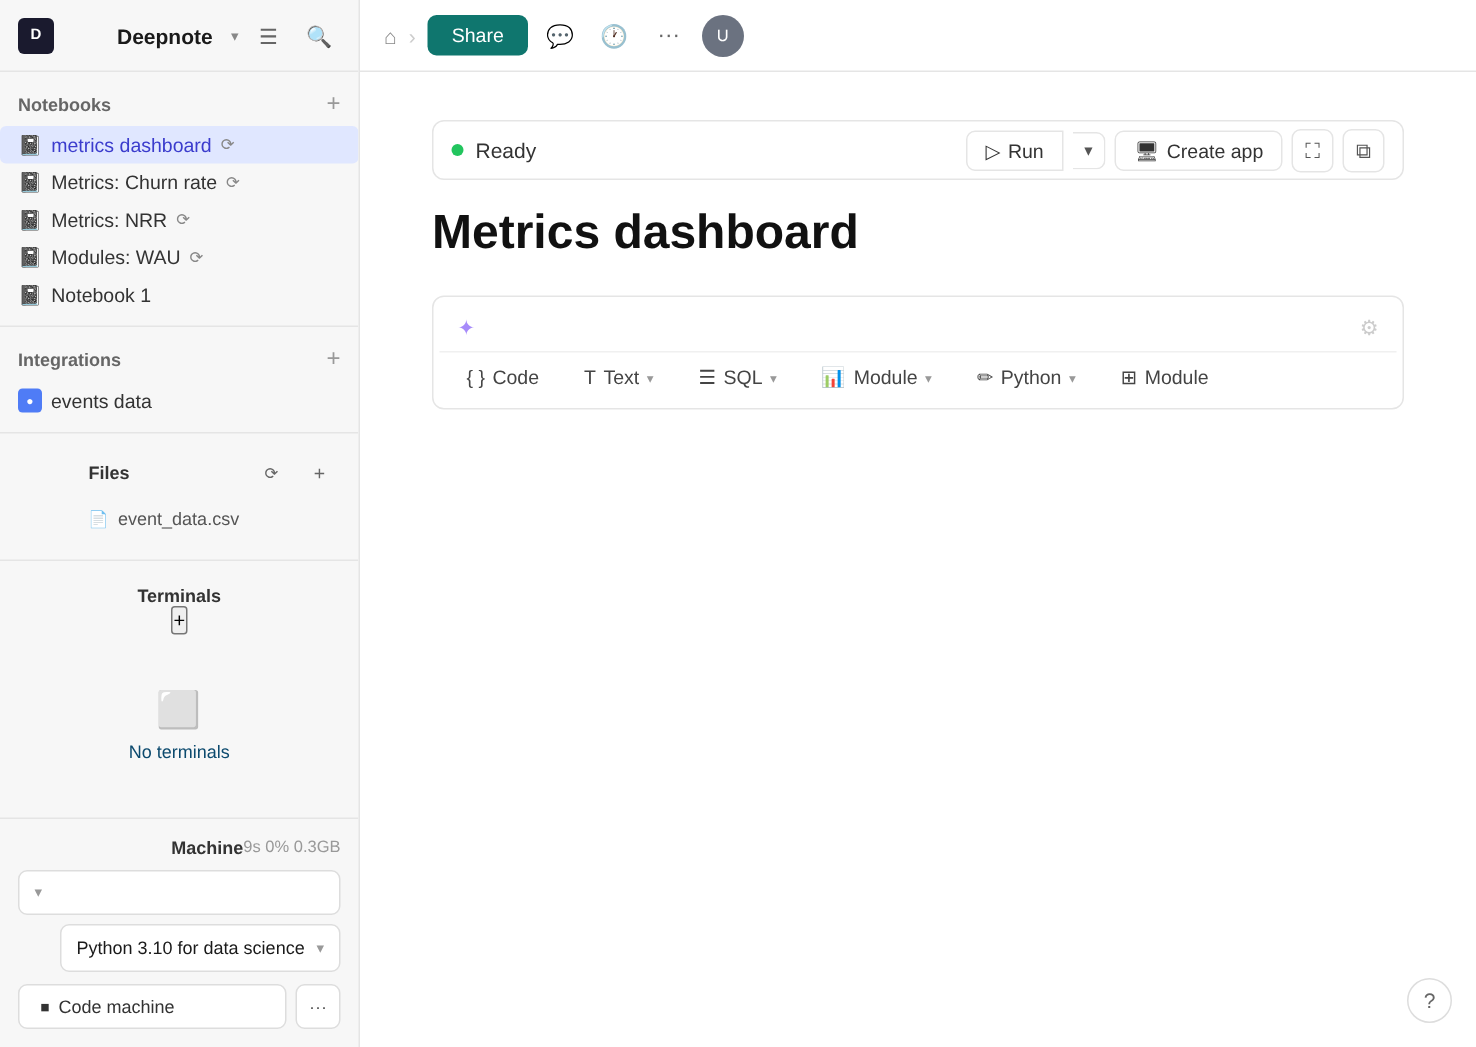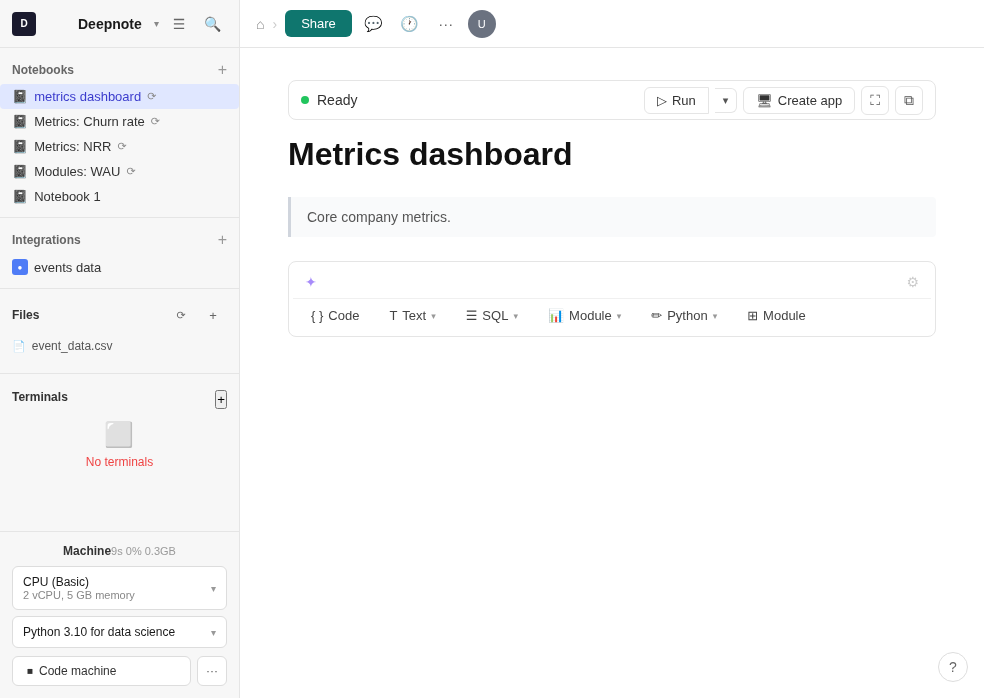--- a/index.html
+++ b/index.html
@@ -19,37 +19,37 @@
     .sidebar-section-header .add-btn { cursor: pointer; color: #999; background: none; border: none; font-size: 16px; line-height: 1; }
     .sidebar-item { display: flex; align-items: center; padding: 5px 12px; cursor: pointer; border-radius: 4px; gap: 6px; color: #333; font-size: 13px; }
     .sidebar-item.active { background: #e0e7ff; color: #3b3ccd; font-weight: 500; }
     .sidebar-item .sync-icon { color: #888; font-size: 11px; }
     .sidebar-item .db-icon { width: 16px; height: 16px; background: #4f7cf6; border-radius: 3px; display: flex; align-items: center; justify-content: center; color: #fff; font-size: 8px; }
 
     .sidebar-divider { border: none; border-top: 1px solid #e5e5e5; margin: 8px 0; }
 
     .sidebar-bottom { padding: 12px; border-top: 1px solid #e5e5e5; }
     .machine-section { }
-    .machine-header { display: flex; align-items: center; justify-content: center; margin-bottom: 8px; }
+    .machine-header { display: flex; align-items: center; justify-content: flex-end; margin-bottom: 8px; }
     .machine-title { font-weight: 600; font-size: 12px; color: #333; }
     .machine-stats { font-size: 11px; color: #999; }
     .machine-dropdown { background: #fff; border: 1px solid #ddd; border-radius: 6px; padding: 8px 10px; margin-bottom: 6px; display: flex; align-items: center; justify-content: space-between; cursor: pointer; }
     .machine-dropdown-label { font-size: 12px; }
     .machine-dropdown-sub { font-size: 11px; color: #888; }
     .chevron { color: #999; font-size: 10px; }
     .stop-machine-btn { background: #fff; border: 1px solid #ddd; border-radius: 6px; padding: 7px 14px; cursor: pointer; display: flex; align-items: center; gap: 6px; font-size: 12px; color: #333; width: 100%; }
     .more-btn { background: #fff; border: 1px solid #ddd; border-radius: 6px; padding: 7px 8px; cursor: pointer; display: flex; align-items: center; color: #555; font-size: 12px; }
     .stop-row { display: flex; gap: 6px; align-items: center; }
 
     .terminals-section { padding: 8px 12px; }
-    .terminals-header { display: flex; align-items: flex-start; justify-content: space-between; margin-bottom: 0; }
+    .terminals-header { display: flex; align-items: center; justify-content: space-between; margin-bottom: 24px; flex-direction: column; }
     .terminals-title { font-weight: 600; font-size: 12px; color: #333; }
     .terminals-empty { text-align: center; padding: 12px 0; }
     .terminals-empty-icon { font-size: 24px; color: #ccc; margin-bottom: 6px; }
-    .terminals-empty-title { font-size: 12px; color: #ef4444; font-weight: 500; margin-bottom: 4px; }
+    .terminals-empty-title { font-size: 12px; color: #0c4a6e; font-weight: 500; margin-bottom: 4px; }
     .terminals-empty-desc { font-size: 11px; color: #999; line-height: 1.4; }
 
     
     .main { flex: 1; display: flex; flex-direction: column; overflow: hidden; }
 
     
     .topbar { height: 48px; border-bottom: 1px solid #e5e5e5; display: flex; align-items: center; padding: 0 16px; gap: 8px; }
     .topbar-home { color: #888; font-size: 14px; cursor: pointer; }
     .topbar-separator { color: #ccc; font-size: 14px; }
     .topbar-title { font-size: 14px; color: #333; flex: 1; }
@@ -79,21 +79,21 @@
     .status-actions { display: flex; align-items: center; gap: 6px; }
     .run-btn { display: flex; align-items: center; gap: 5px; background: none; border: 1px solid #e5e5e5; border-radius: 6px 0 0 6px; padding: 5px 12px; cursor: pointer; font-size: 13px; color: #333; }
     .run-dropdown { background: none; border: 1px solid #e5e5e5; border-left: none; border-radius: 0 6px 6px 0; padding: 5px 8px; cursor: pointer; font-size: 11px; color: #555; }
     .create-app-btn { display: flex; align-items: center; gap: 5px; background: none; border: 1px solid #e5e5e5; border-radius: 6px; padding: 5px 12px; cursor: pointer; font-size: 13px; color: #333; }
     .icon-btn-sm { background: none; border: 1px solid #e5e5e5; border-radius: 6px; padding: 5px 8px; cursor: pointer; font-size: 14px; color: #555; }
 
     
     .help-btn { position: fixed; bottom: 16px; right: 16px; width: 30px; height: 30px; border-radius: 50%; background: #fff; border: 1px solid #ddd; display: flex; align-items: center; justify-content: center; cursor: pointer; font-size: 14px; color: #666; }
 
     
-    .files-section { padding: 4px 12px 8px; }
+    .files-section { padding: 4px 12px 8px; margin-left: 47px; }
     .files-header { display: flex; align-items: center; justify-content: space-between; margin-bottom: 6px; }
     .files-title { font-weight: 600; font-size: 12px; color: #333; }
     .files-actions { display: flex; gap: 4px; }
     .file-item { display: flex; align-items: center; gap: 6px; padding: 4px 0; font-size: 12px; color: #555; cursor: pointer; }
     .file-icon { color: #888; font-size: 11px; }
   </style>
 </head>
 <body>
 
 <div class="sidebar">
@@ -186,27 +186,23 @@
 
   </div>
 
   <div class="sidebar-bottom">
     <div class="machine-section">
       <div class="machine-header">
         <span class="machine-title">Machine</span>
         <span class="machine-stats">9s  0%  0.3GB</span>
       </div>
       <div class="machine-dropdown">
-        <div>
-          <div class="machine-dropdown-label">CPU (Basic)</div>
-          <div class="machine-dropdown-sub">2 vCPU, 5 GB memory</div>
-        </div>
         <span class="chevron">▾</span>
       </div>
-      <div class="machine-dropdown" style="margin-bottom:8px;">
+      <div class="machine-dropdown" style="margin-bottom:8px;margin-left:28px;">
         <div>
           <div class="machine-dropdown-label">Python 3.10 for data science</div>
         </div>
         <span class="chevron">▾</span>
       </div>
       <div class="stop-row">
         <button class="stop-machine-btn">
           <span>⏹</span>
           <span>Code machine</span>
         </button>
@@ -247,21 +243,20 @@
           <span>🖥</span>
           <span>Create app</span>
         </button>
         <button class="icon-btn-sm">⛶</button>
         <button class="icon-btn-sm">⧉</button>
       </div>
     </div>
 
     <h1 class="notebook-title">Metrics dashboard</h1>
 
-    <div class="notebook-description">Core company metrics.</div>
 
     <div class="notebook-toolbar">
       <div class="ai-generate">
         <span class="ai-icon">✦</span>
         <span class="ai-settings">⚙</span>
       </div>
       <div class="block-types">
         <button class="block-type-btn">
           <span>{ }</span>
           <span>Code</span>

